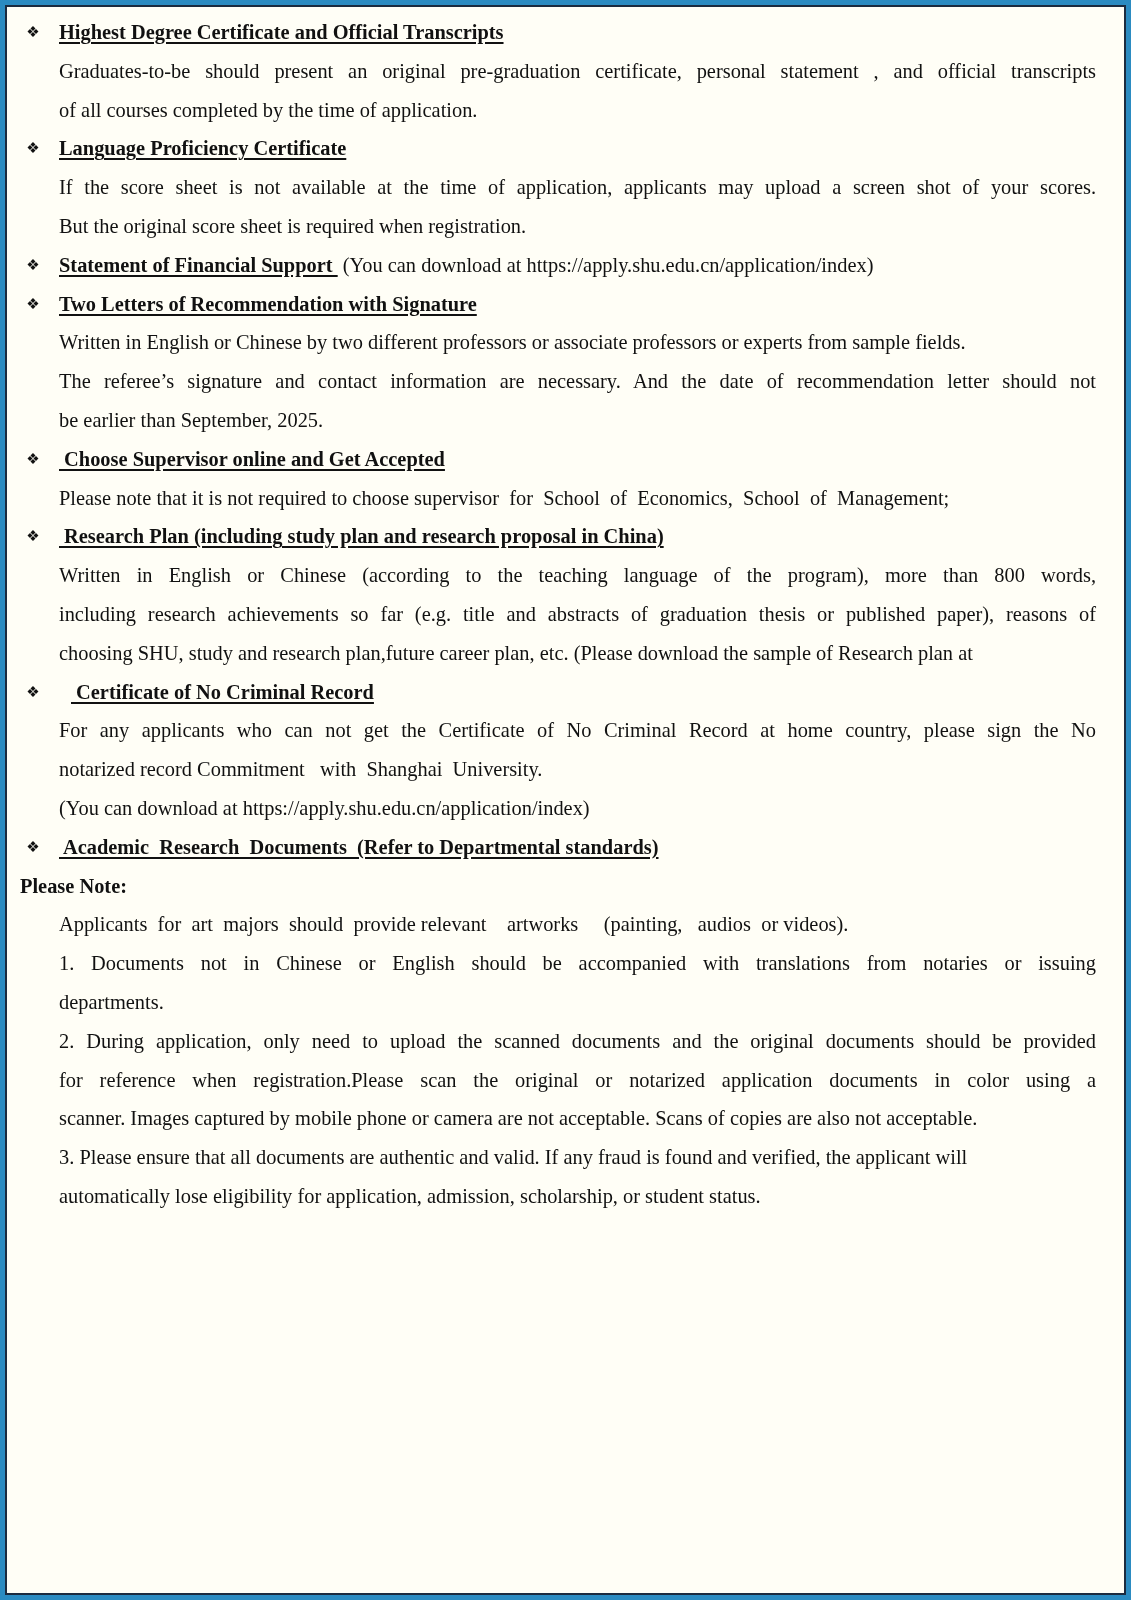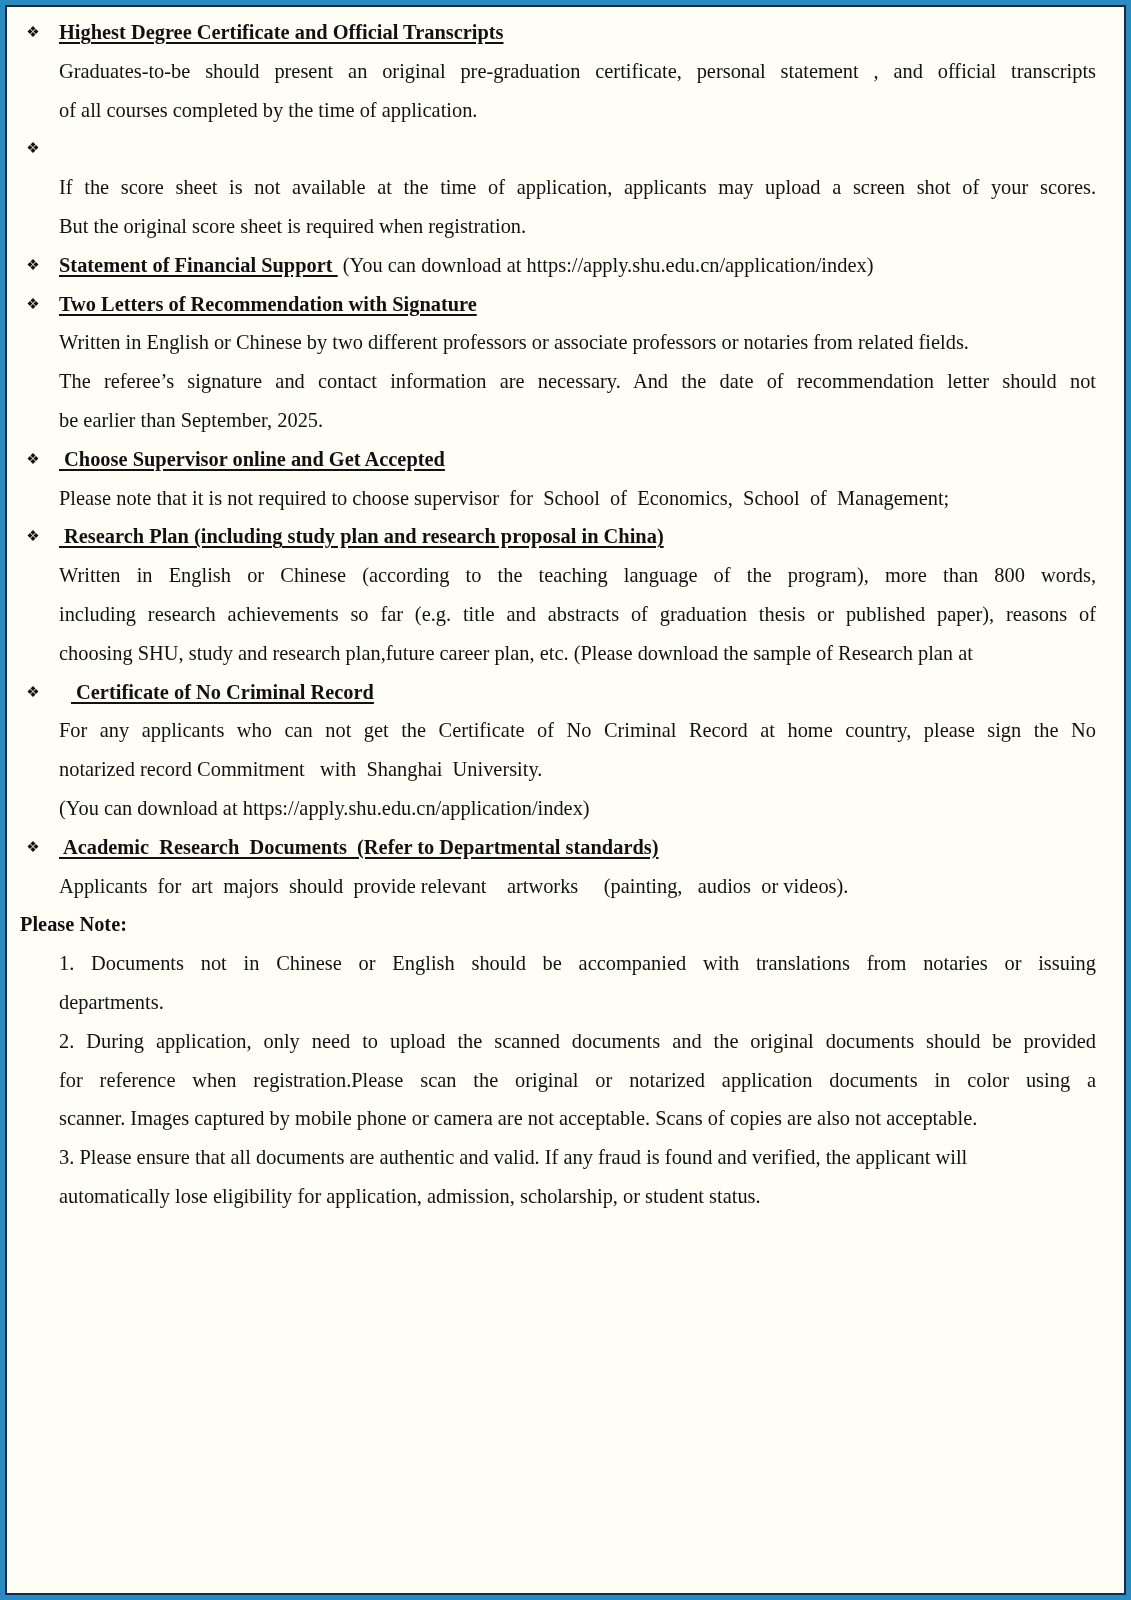--- a/index.html
+++ b/index.html
@@ -70,39 +70,40 @@
     </div>
     <div class="line">
         <span class="body-text justify">Graduates-to-be should present an original pre-graduation certificate, personal statement , and  official  transcripts</span>
       </div>
     <div class="line">
         <span class="body-text">of all courses completed by the time of application.</span>
       </div>
 
     <div class="line">
       <span class="bullet">❖</span>
+      <span class="head">Language Proficiency Certificate</span>
     </div>
     <div class="line">
         <span class="body-text justify">If  the score sheet is not available at the time of  application,  applicants may  upload a screen shot of your scores.</span>
       </div>
     <div class="line">
         <span class="body-text">But the original score  sheet is  required  when  registration.</span>
       </div>
 
     <div class="line">
       <span class="bullet">❖</span>
       <span style="position:absolute; left:52px;"><span style="font-weight:bold; text-decoration:underline; text-decoration-thickness:2px; text-underline-offset:3px; white-space:pre;">Statement of Financial Support </span><span style="white-space:pre;"> (You can download at https://apply.shu.edu.cn/application/index)</span></span>
     </div>
 
     <div class="line">
       <span class="bullet">❖</span>
       <span class="head">Two Letters of Recommendation with Signature</span>
     </div>
     <div class="line">
-        <span class="body-text">Written  in  English or Chinese by two different professors or associate professors or notaries from related fields.</span>
+        <span class="body-text">Written  in  English or Chinese by two different professors or associate professors or experts from sample fields.</span>
       </div>
     <div class="line">
         <span class="body-text justify">The referee’s signature and contact information are necessary. And the date of recommendation letter should not</span>
       </div>
     <div class="line">
         <span class="body-text">be earlier  than  September, 2025.</span>
       </div>
 
     <div class="line">
       <span class="bullet">❖</span>
@@ -138,26 +139,26 @@
       </div>
     <div class="line">
         <span class="body-text">(You can download at https://apply.shu.edu.cn/application/index)</span>
       </div>
 
     <div class="line">
       <span class="bullet">❖</span>
       <span class="head" style="white-space:pre;"> Academic  Research  Documents  (Refer to Departmental standards)</span>
     </div>
     <div class="line">
+      <span class="note-title">Please Note:</span>
+    </div>
+
+    <div class="line">
         <span class="body-text" style="white-space:pre;">Applicants  for  art  majors  should  provide relevant    artworks     (painting,   audios  or videos).</span>
       </div>
-
-    <div class="line">
-      <span class="note-title">Please Note:</span>
-    </div>
     <div class="line">
         <span class="body-text justify">1.  Documents not in Chinese or English should  be accompanied  with  translations from  notaries or issuing</span>
       </div>
     <div class="line">
         <span class="body-text">departments.</span>
       </div>
     <div class="line">
         <span class="body-text justify">2.  During application, only need to upload the scanned documents and  the original documents should be provided</span>
       </div>
     <div class="line">

